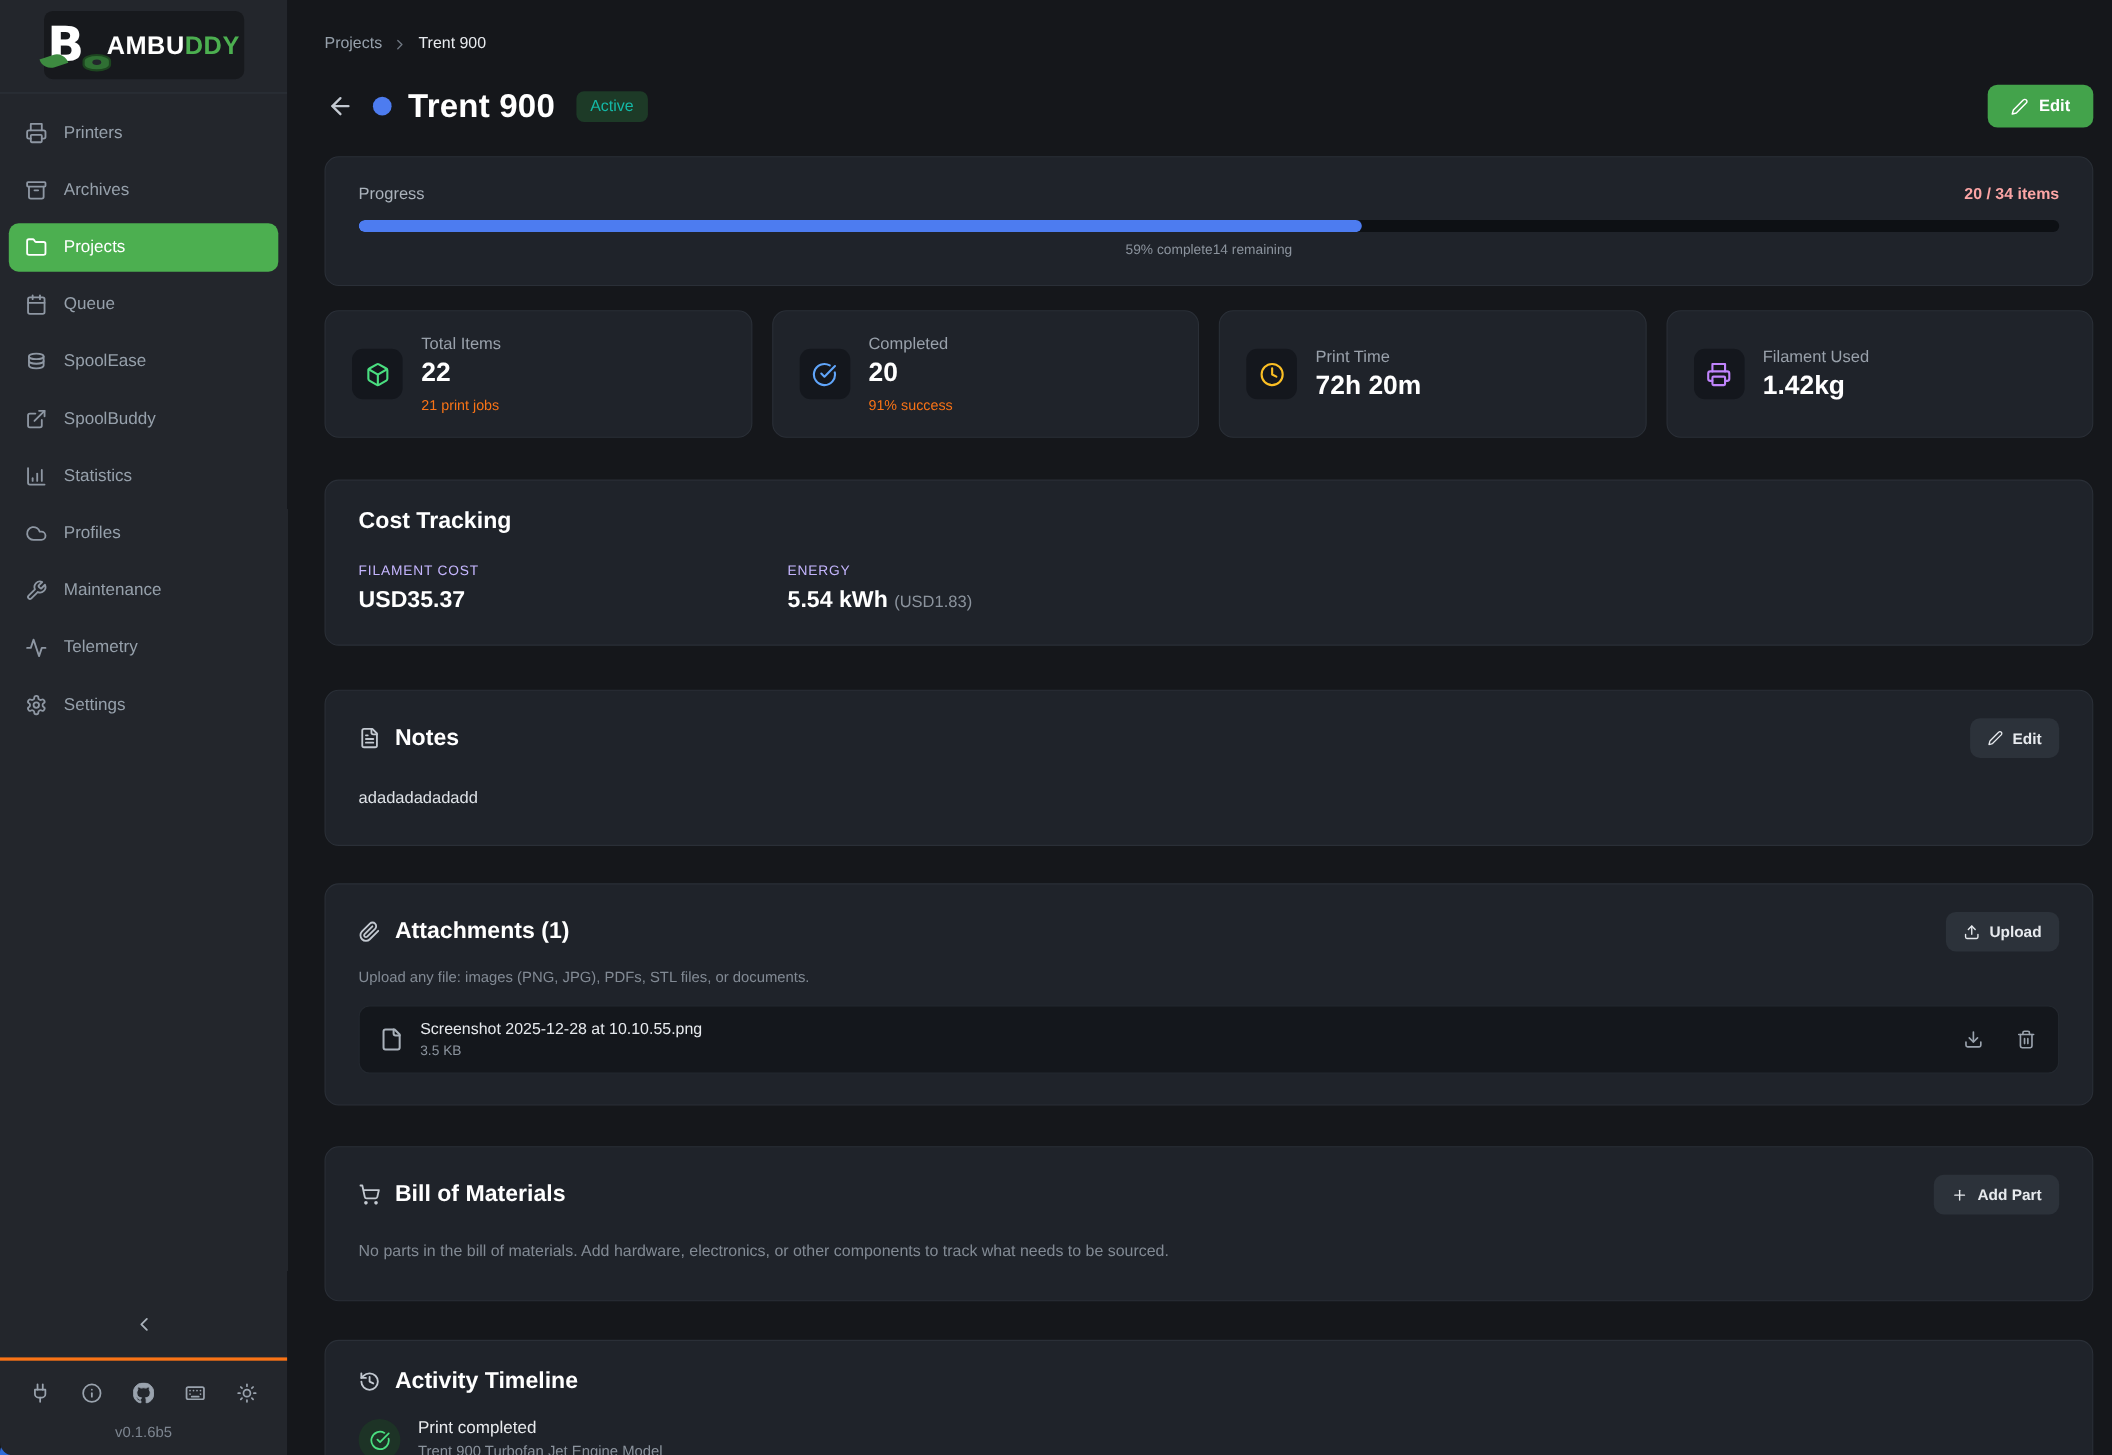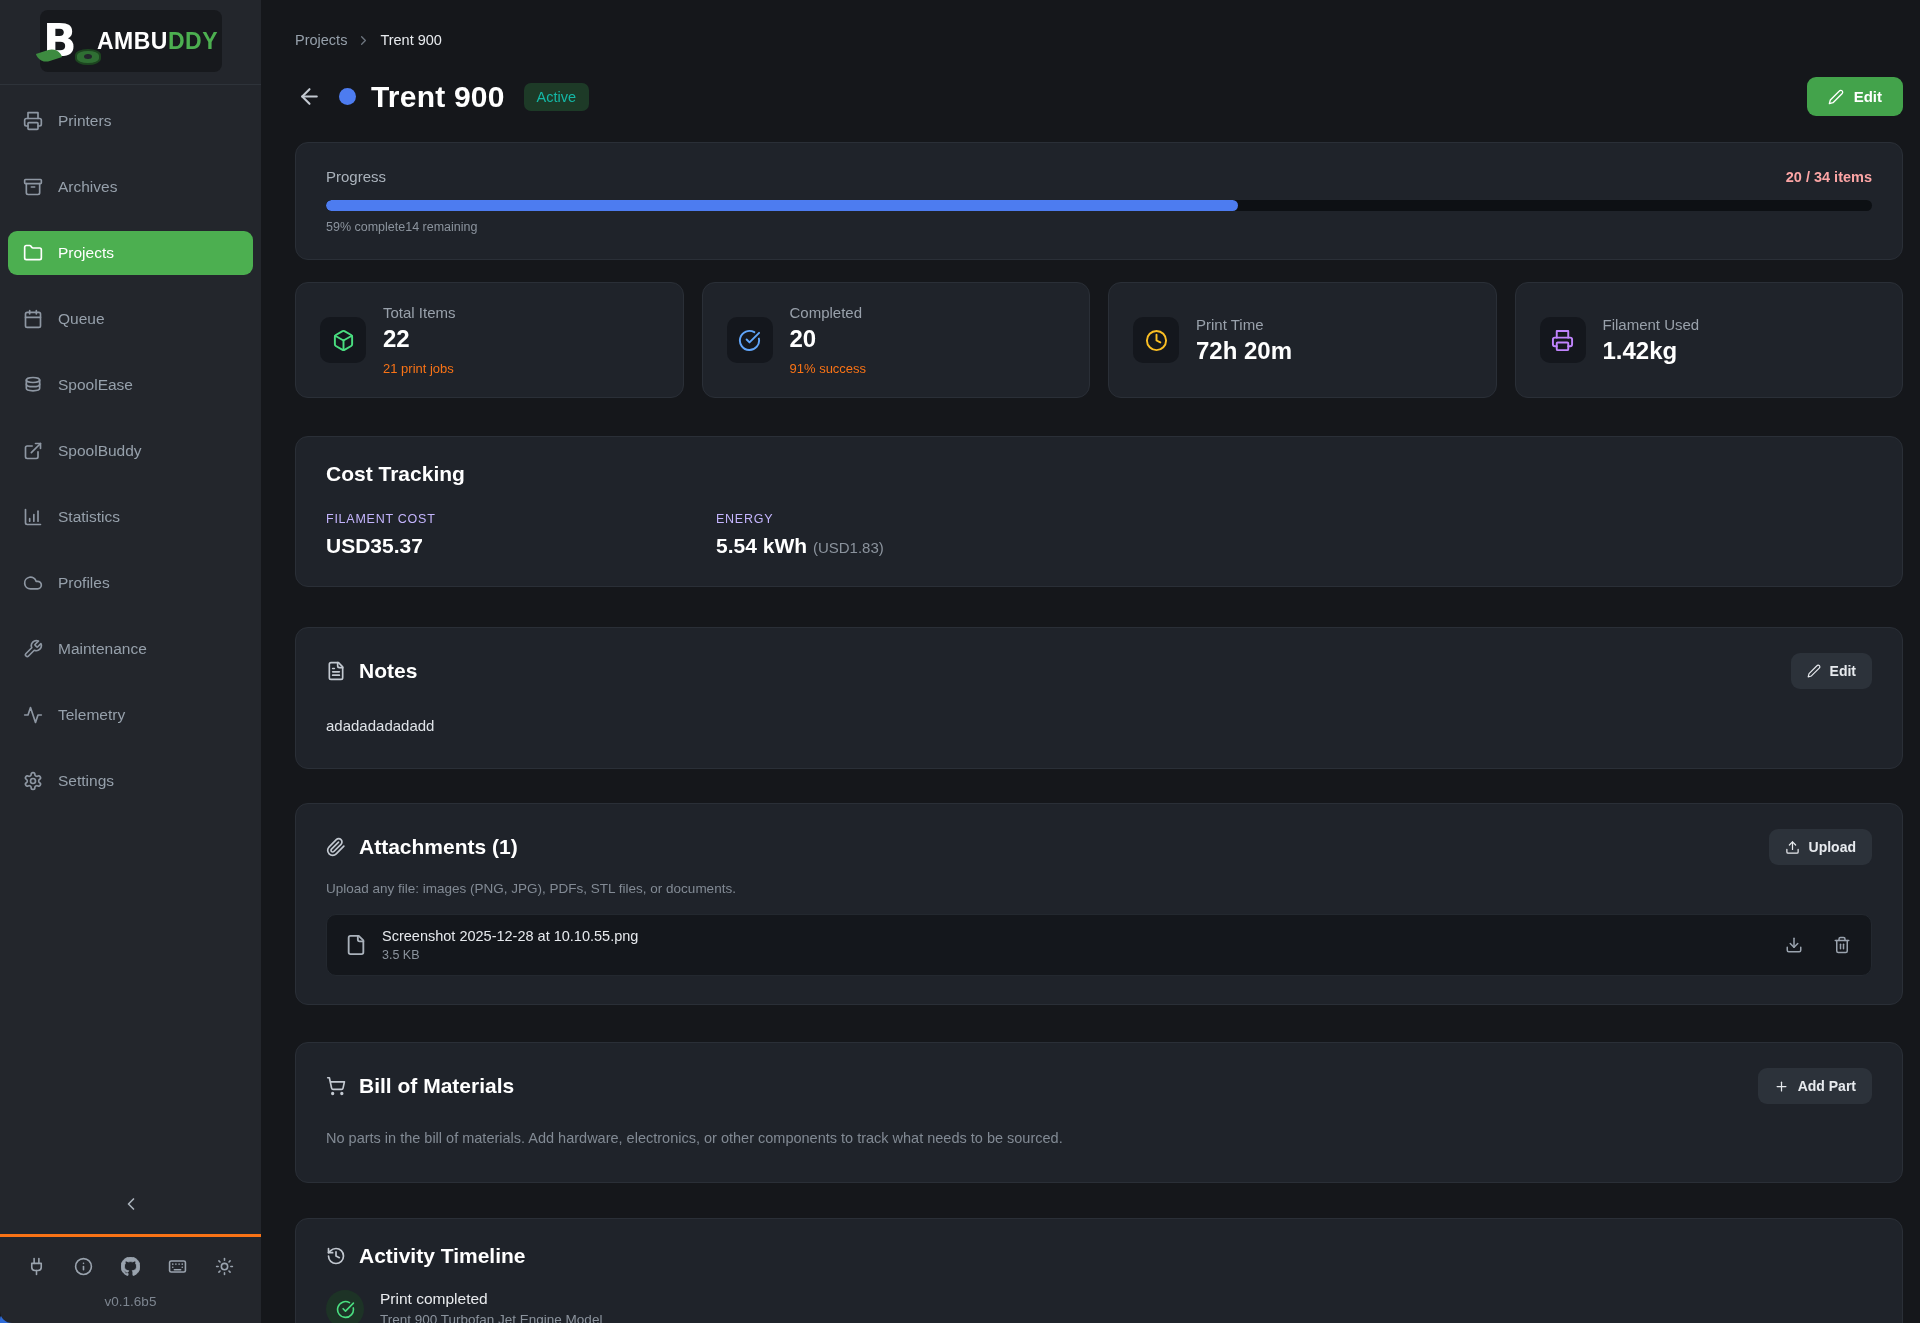--- a/index.html
+++ b/index.html
@@ -23,21 +23,21 @@
   .logo-wrap { padding:10px 0 12px 0; display:flex; justify-content:center; border-bottom:1px solid #2e333a; }
   .logo-box { width:182px; height:62px; background:#17191d; border-radius:8px; display:flex; align-items:center; justify-content:center; gap:6px; }
   .logo-mark { position:relative; width:48px; height:48px; }
   .logo-mark .bletter { font-size:44px; font-weight:800; color:#ffffff; line-height:48px; font-family:"DejaVu Sans", sans-serif; }
   .logo-mark .leaf { position:absolute; left:-6px; bottom:4px; width:24px; height:11px; background:#3d8b40; border-radius:0 12px 0 12px; transform:rotate(-18deg); }
   .logo-mark .spool { position:absolute; right:-10px; bottom:0; width:26px; height:16px; background:#2f6f33; border:2px solid #1d4520; border-radius:50%/40%; }
   .logo-mark .spool:before { content:""; position:absolute; left:7px; top:3px; width:8px; height:5px; background:#23262c; border-radius:50%; }
   .logo-text { font-size:23px; font-weight:800; letter-spacing:.5px; color:#fff; }
   .logo-text .accent { color:#4caf50; }
 
-  nav { padding:14px 8px 0 8px; display:flex; flex-direction:column; gap:22px; }
+  nav { padding:14px 8px 0 8px; display:flex; flex-direction:column; gap:8px; }
   .nav-item {
     display:flex; align-items:center; gap:15px;
     padding:12px 15px; border-radius:9px;
     color:#96a0ab; font-size:15.5px; cursor:pointer;
   }
   .nav-item svg { stroke:#8e97a3; }
   .nav-item.active { background:#4caf50; color:#ffffff; }
   .nav-item.active svg { stroke:#ffffff; }
 
   .side-spacer { flex:1; }
@@ -80,21 +80,21 @@
     padding:25px 30px;
   }
 
   
   .progress-card { margin-top:26px; }
   .progress-head { display:flex; justify-content:space-between; align-items:center; }
   .progress-label { color:#aab2bb; font-size:15px; }
   .progress-count { color:#fca5a5; font-size:14.5px; font-weight:600; }
   .progress-track { margin-top:15px; height:11px; border-radius:6px; background:#0d1014; overflow:hidden; }
   .progress-fill { height:100%; background:#4d7cf0; border-radius:6px; width:0; }
-  .progress-foot { margin-top:9px; display:flex; justify-content:flex-start; }
+  .progress-foot { margin-top:9px; display:flex; justify-content:center; }
   .progress-foot span { color:#8b939d; font-size:12.5px; }
 
   
   .stats-row { margin-top:22px; display:grid; grid-template-columns:repeat(4,1fr); gap:18px; }
   .stat-card { display:flex; align-items:center; gap:17px; padding:21px 24px; min-height:116px; }
   .stat-icon { width:46px; height:46px; border-radius:10px; background:#14171d; display:flex; align-items:center; justify-content:center; }
   .stat-label { color:#99a1ab; font-size:15px; }
   .stat-value { color:#ffffff; font-size:24px; font-weight:700; margin-top:4px; }
   .stat-sub { color:#f97316; font-size:13px; margin-top:8px; }
   .stat-sub:empty { display:none; }

